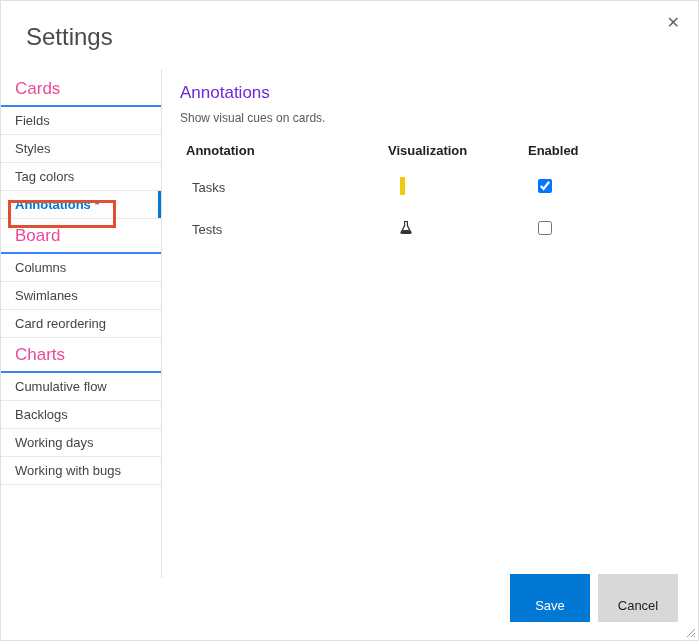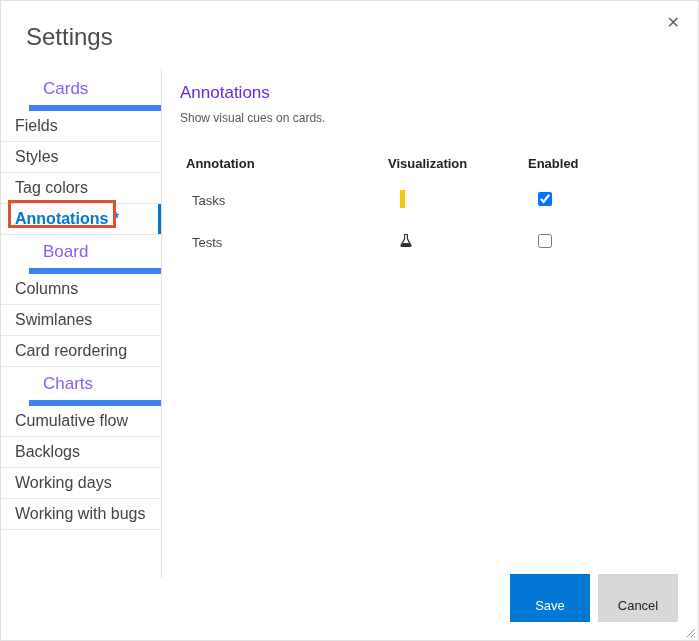--- a/index.html
+++ b/index.html
@@ -31,30 +31,29 @@
     .content {
       display: flex;
       height: calc(100% - 130px);
     }
     .sidebar {
       width: 161px;
       border-right: 1px solid #e0e0e0;
       overflow: hidden;
     }
     .section-header {
-      color: #8b5cf6;
+      color: #ec4899;
       font-size: 17px;
       font-weight: 400;
       padding: 7px 14px 6px 14px;
-      border-bottom: 6px solid #3b82f6;
-      margin-left: 28px;
+      border-bottom: 2px solid #3b82f6;
     }
     .section-header.first { padding-top: 10px; }
     .sidebar-item {
-      font-size: 16px;
+      font-size: 13px;
       color: #444;
       padding: 6px 14px 6px 14px;
       border-bottom: 1px solid #e8e8e8;
       cursor: pointer;
     }
     .sidebar-item.active {
       color: #0078d4;
       font-weight: 700;
       position: relative;
       background: #fdfdfd;
@@ -83,21 +82,21 @@
     }
     .main-title {
       font-size: 17px;
       color: #6d28d9;
       font-weight: 400;
       margin-bottom: 8px;
     }
     .main-desc {
       font-size: 12px;
       color: #5a5a5a;
-      margin-bottom: 31px;
+      margin-bottom: 18px;
     }
     .table-header, .table-row {
       display: flex;
       align-items: center;
     }
     .table-header {
       font-size: 13px;
       font-weight: 700;
       color: #222;
       padding-bottom: 8px;

